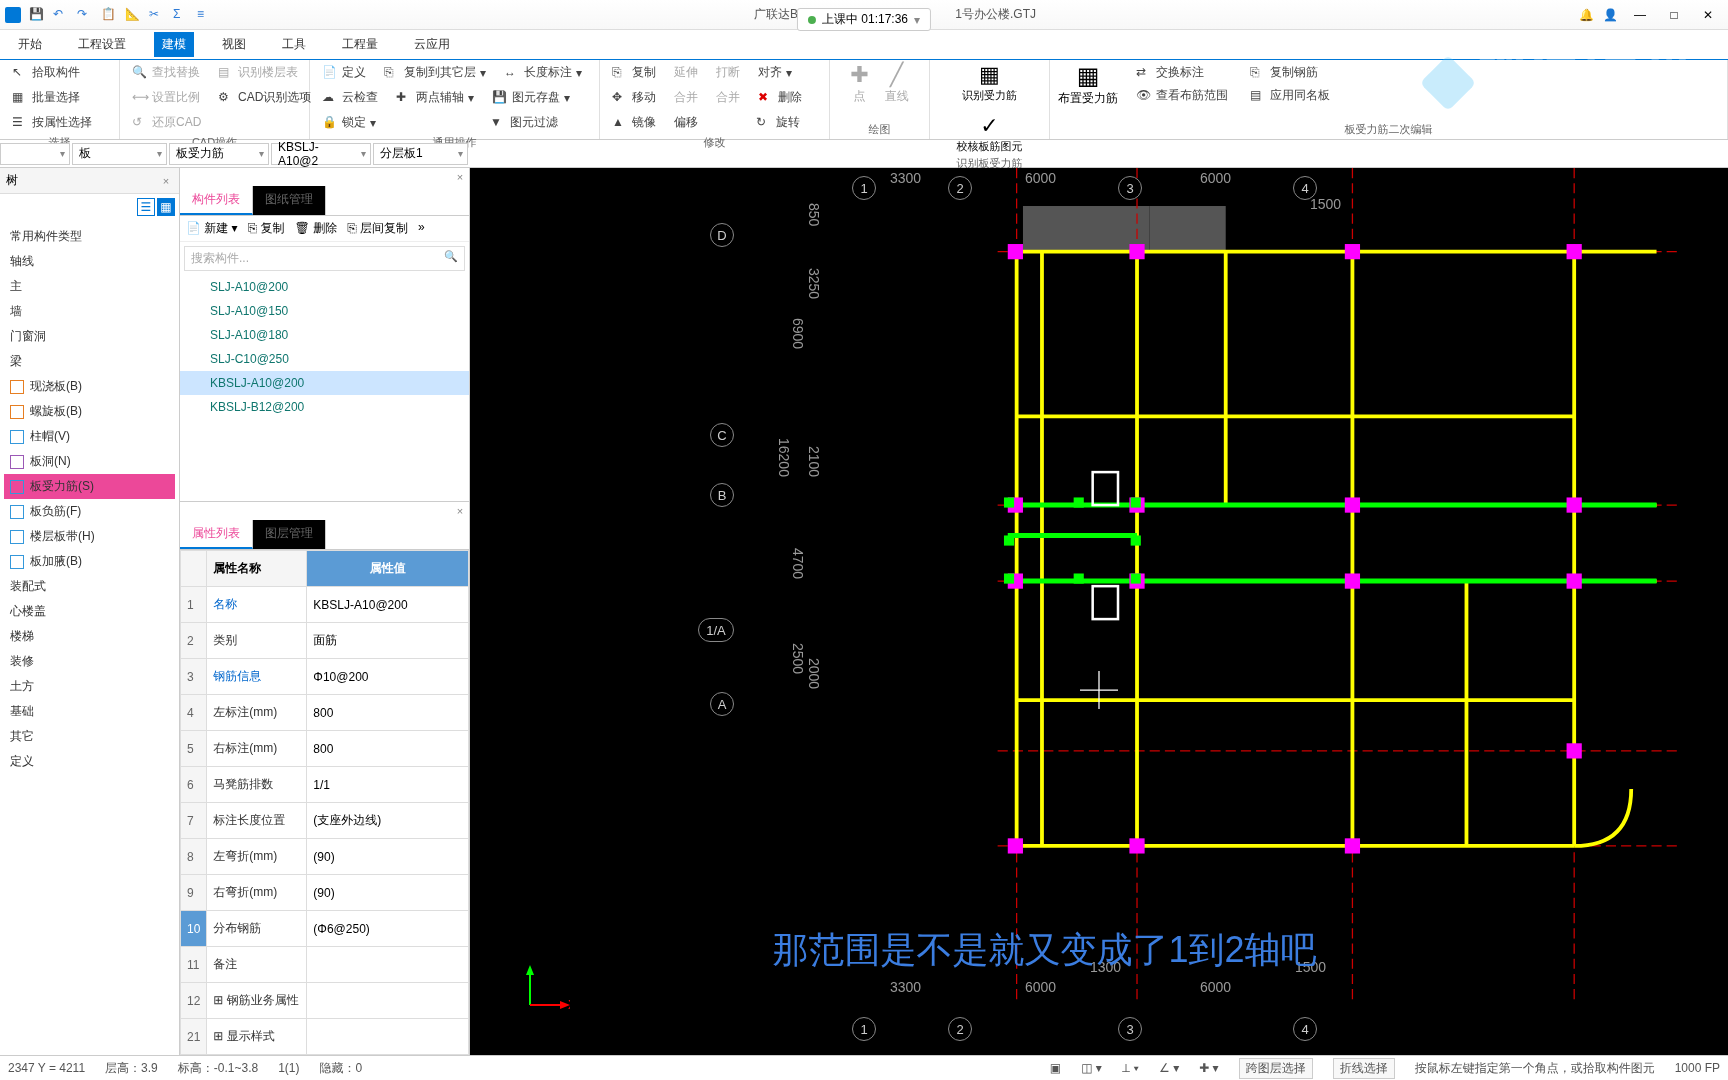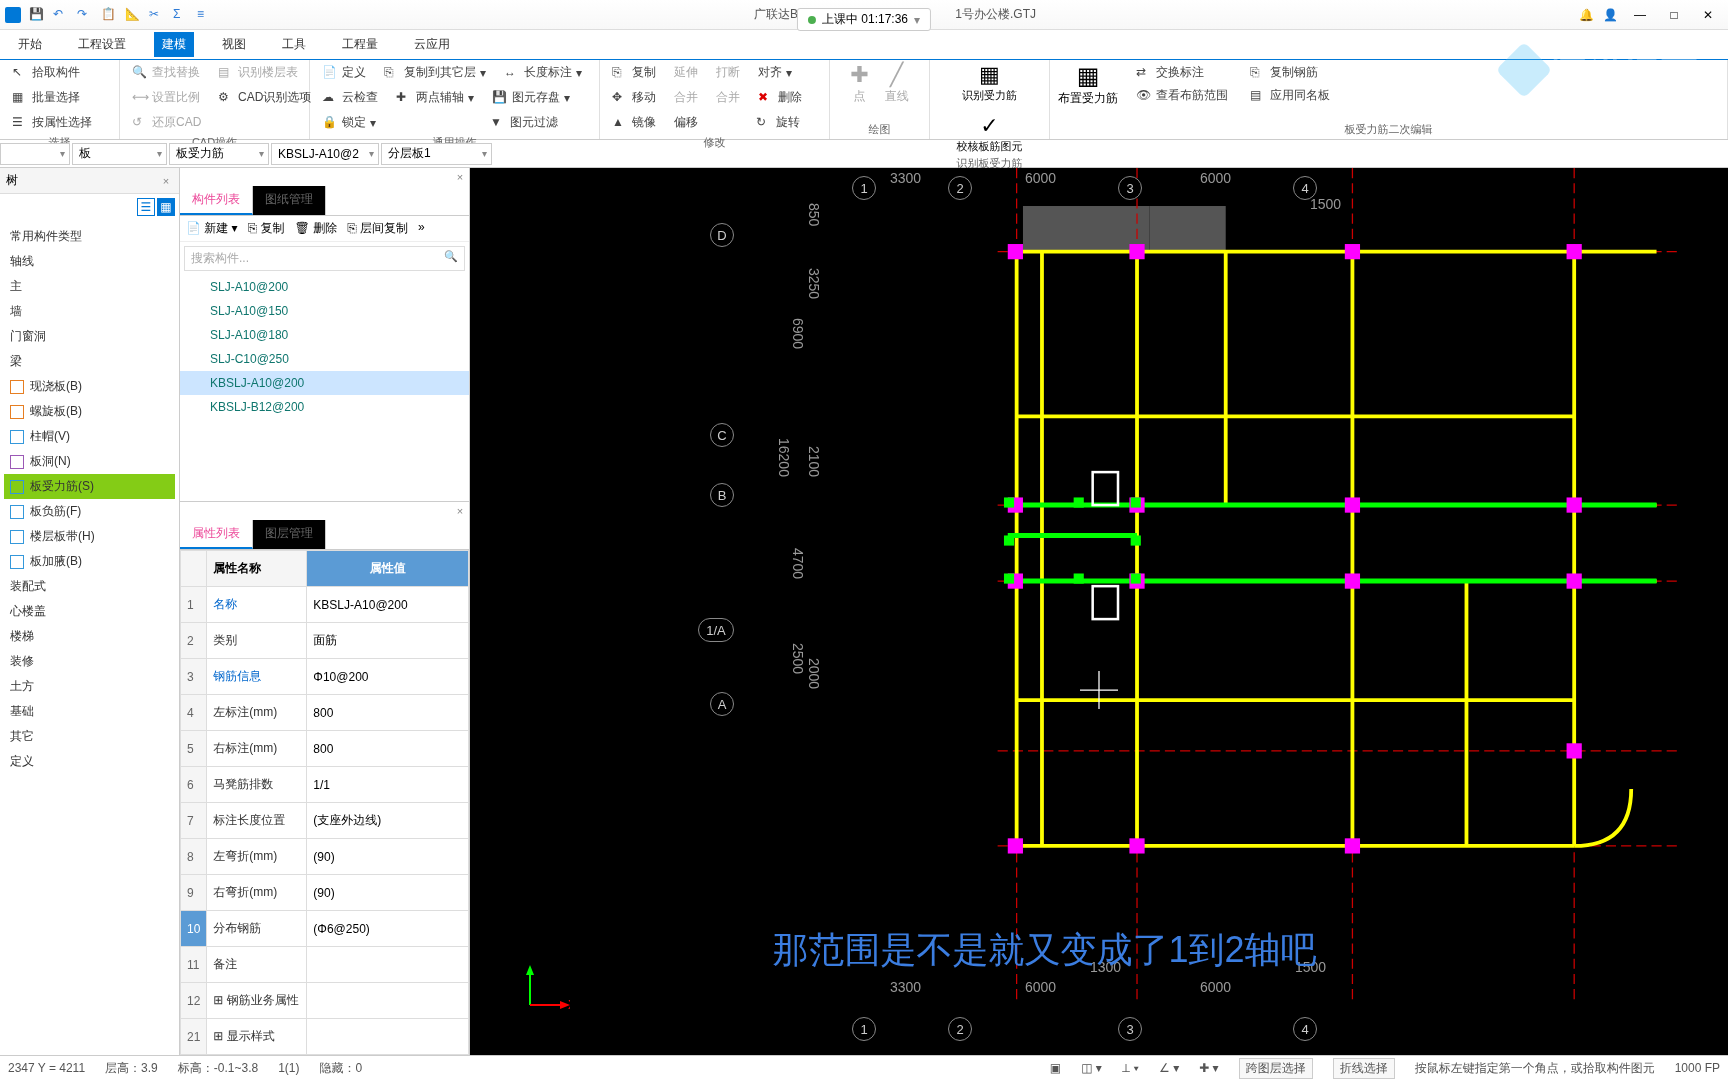--- a/index.html
+++ b/index.html
@@ -22,21 +22,21 @@
 .rbtn.disabled{color:#aaa}
 .ricon{width:16px;height:16px;display:inline-block}
 .selector-bar{height:28px;background:#fff;display:flex;align-items:center;border-bottom:1px solid #ccc}
 .selector{border:1px solid #ccc;height:22px;padding:0 18px 0 6px;margin-right:2px;background:#fff;position:relative;display:flex;align-items:center}
 .selector::after{content:"▾";position:absolute;right:4px;color:#888;font-size:10px}
 .workspace{display:flex;height:calc(100% - 168px - 25px)}
 .left-panel{width:180px;background:#fff;border-right:1px solid #ccc;display:flex;flex-direction:column}
 .panel-header{padding:4px 6px;background:#f5f5f5;border-bottom:1px solid #ddd;display:flex;justify-content:space-between;align-items:center}
 .tree{flex:1;overflow:auto;padding:4px}
 .tree-item{padding:4px 6px;display:flex;align-items:center;gap:6px;color:#333}
-.tree-item.selected{background:#84cc16}
+.tree-item.selected{background:#ec4899}
 .tree-icon{width:14px;height:14px;display:inline-block}
 .mid-panel{width:290px;background:#fff;border-right:1px solid #ccc;display:flex;flex-direction:column}
 .tabs{display:flex;border-bottom:1px solid #ccc}
 .tab{padding:5px 12px;background:#000000;color:#666;border-right:1px solid #ccc}
 .tab.active{background:#fff;color:#ec4899;border-bottom:2px solid #0078d7}
 .toolbar-row{padding:4px 6px;display:flex;gap:10px;border-bottom:1px solid #eee;align-items:flex-start}
 .search-box{border:1px solid #ddd;padding:3px 24px 3px 6px;color:#aaa;position:relative;margin:4px}
 .search-box::after{content:"🔍";position:absolute;right:6px;font-size:11px}
 .comp-list{flex:1;overflow:auto}
 .comp-item{padding:5px 30px;color:#0f766e}
@@ -56,21 +56,21 @@
 .dim{position:absolute;color:#999;font-size:14px}
 .dim.v{writing-mode:vertical-rl}
 .subtitle{position:absolute;bottom:80px;left:50%;transform:translateX(-60%);color:#3b7de0;font-size:36px;font-weight:500;white-space:nowrap}
 .coord-axis{position:absolute;bottom:40px;left:50px}
 .status-bar{position:absolute;bottom:0;left:0;right:0;height:25px;background:#fff;border-top:1px solid #ccc;display:flex;align-items:center;padding:0 8px;gap:20px;color:#555}
 .status-bar .spacer{flex:1}
 .sb-btn{border:1px solid #ccc;padding:1px 6px;background:#f8f8f8}
 .close-x{width:14px;height:14px;display:flex;align-items:center;justify-content:center;color:#888;font-size:11px}
 .view-toggle{display:flex;gap:2px}
 .view-toggle span{width:18px;height:18px;border:1px solid #0078d7;display:flex;align-items:center;justify-content:center}
-.watermark{position:absolute;top:45px;right:30px;color:#fff;opacity:.3;font-size:37px;font-weight:bold;z-index:5;display:flex;align-items:center;gap:6px}
+.watermark{position:absolute;top:45px;right:30px;color:#fff;opacity:.3;font-size:56px;font-weight:bold;z-index:5;display:flex;align-items:center;gap:6px}
 .wm-logo{width:40px;height:40px;background:#4fc3f7;transform:rotate(45deg);border-radius:6px}
 svg{display:block}
 line.axis{stroke:#c00;stroke-width:1;stroke-dasharray:8 4}
 line.beam{stroke:#ff0;stroke-width:3}
 line.green{stroke:#0f0;stroke-width:4}
 rect.slab{fill:#555;stroke:none}
 rect.col{fill:#f0f;stroke:none}
 </style>
 </head>
 <body>
@@ -299,24 +299,24 @@
 <div class="selector-bar">
   <div class="selector" style="width:70px">
       <span></span>
     </div>
   <div class="selector" style="width:95px">
       <span>板</span>
     </div>
   <div class="selector" style="width:100px">
       <span>板受力筋</span>
     </div>
-  <div class="selector" style="width:108px">
+  <div class="selector" style="width:100px">
       <span>KBSLJ-A10@2</span>
     </div>
-  <div class="selector" style="width:111px">
+  <div class="selector" style="width:95px">
       <span>分层板1</span>
     </div>
 </div>
 
 <div class="workspace">
 
   <div class="left-panel">
     <div class="panel-header">
       <span>树</span>
       <span class="close-x">×</span>

